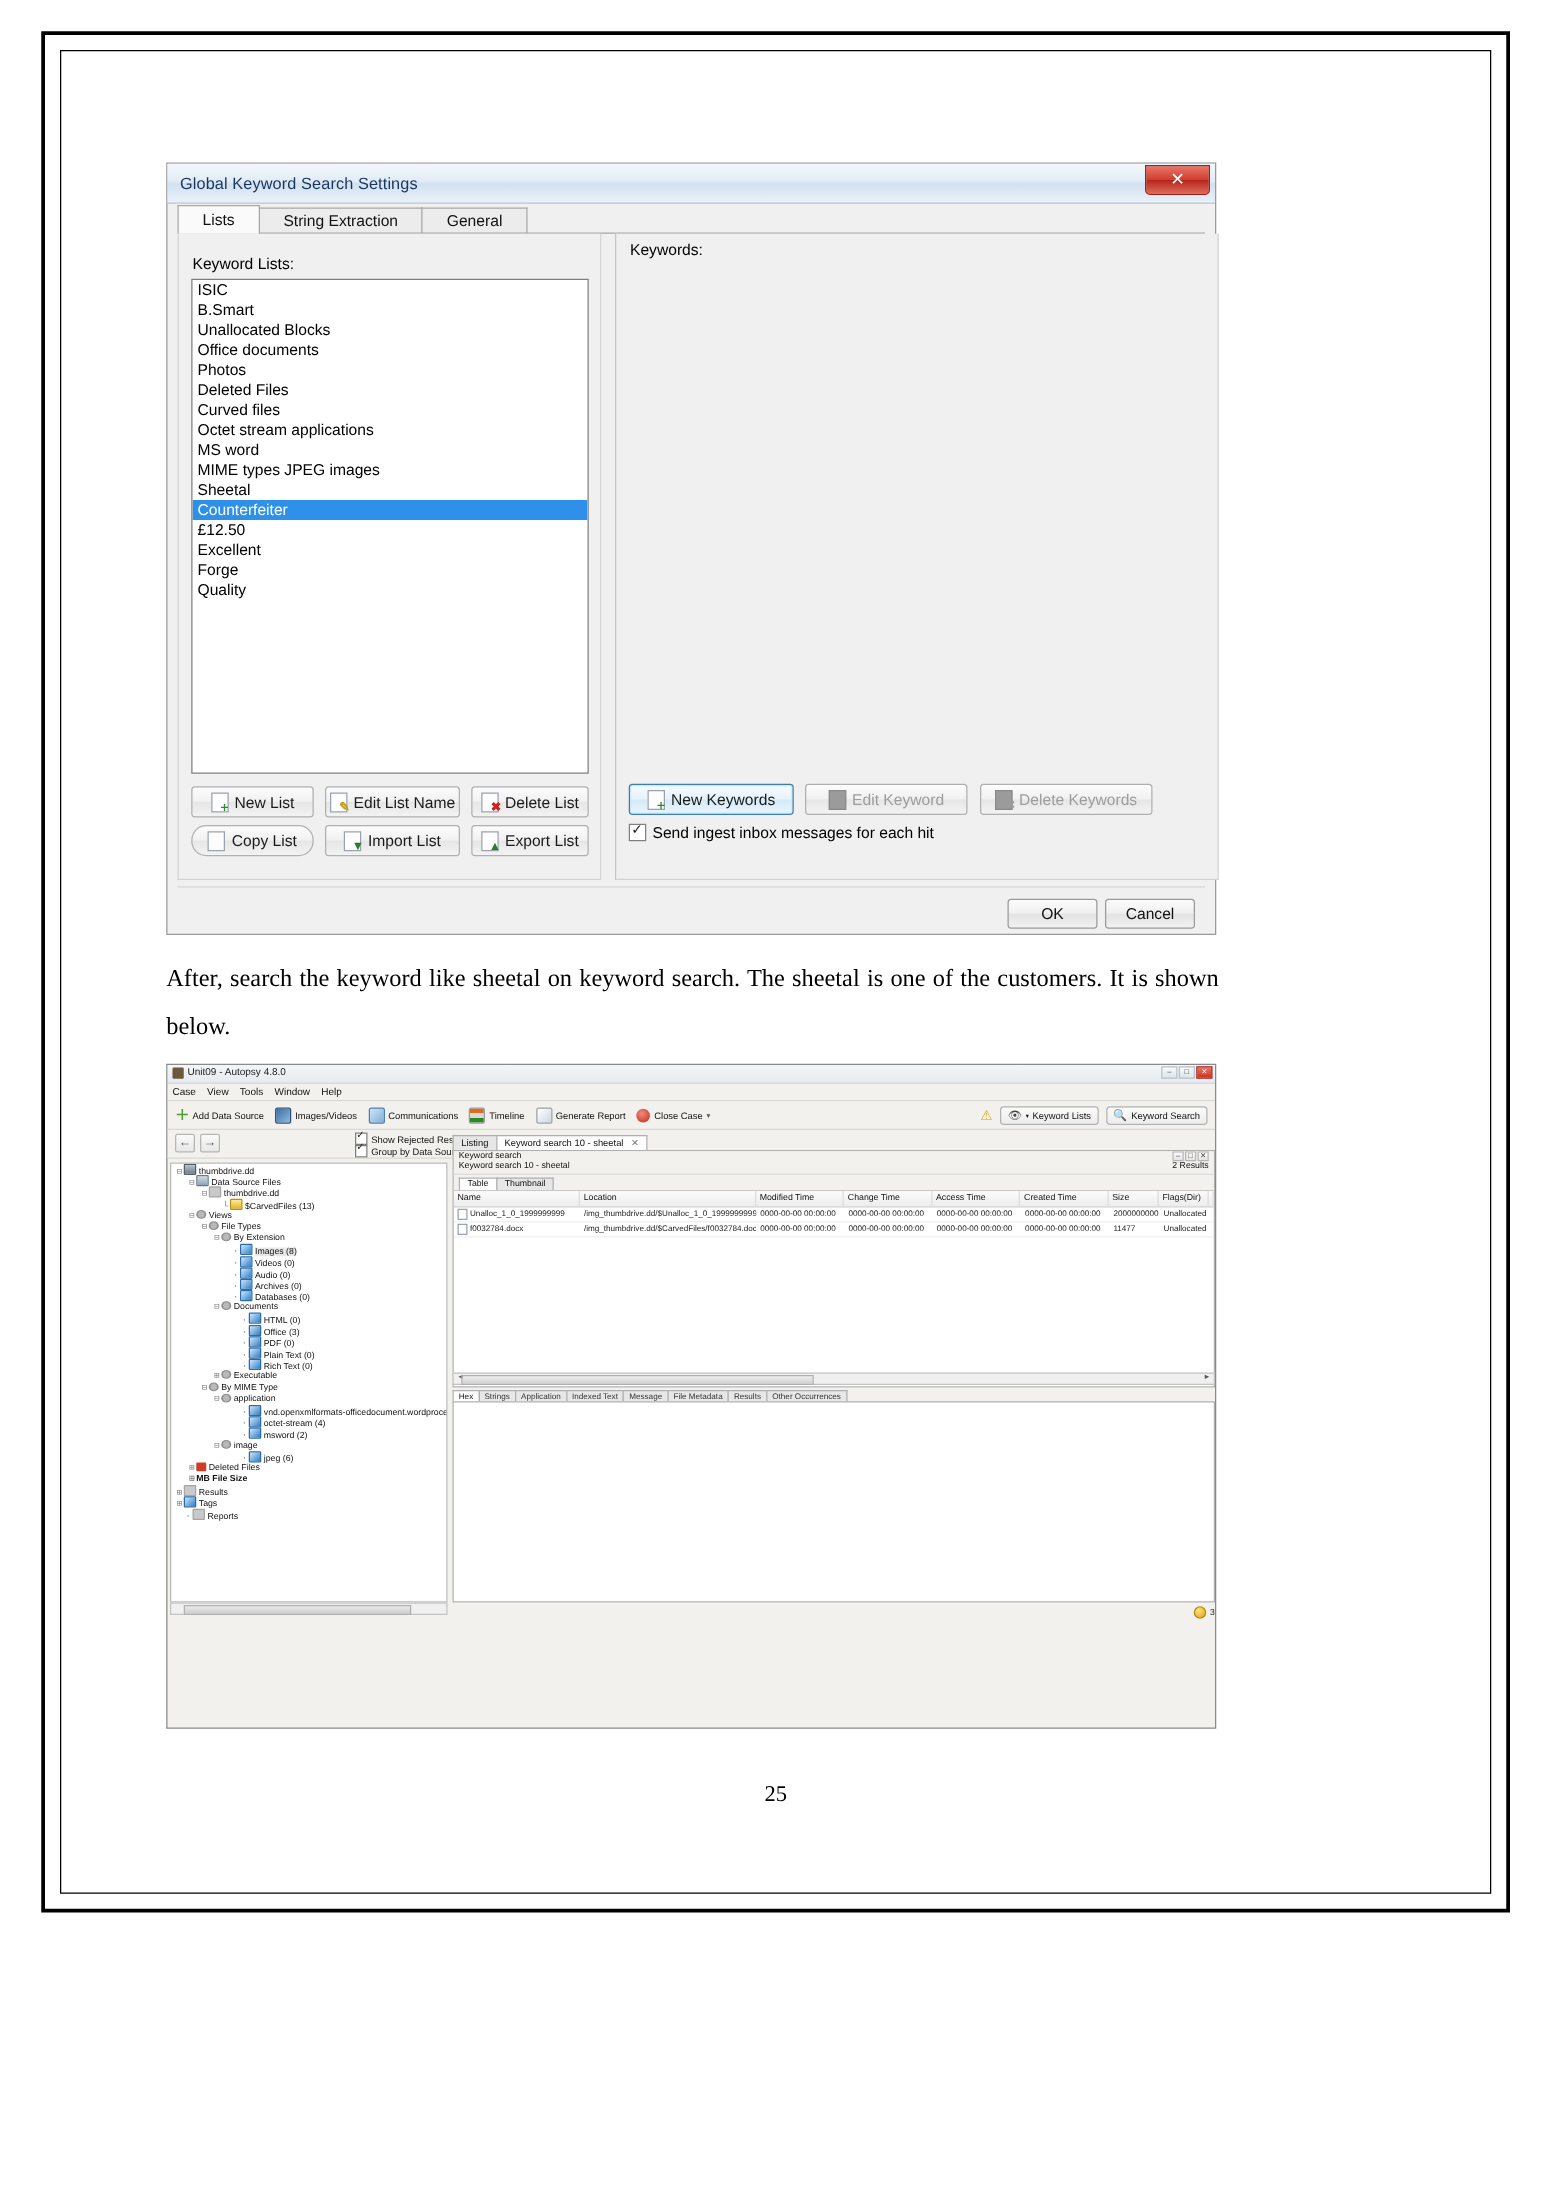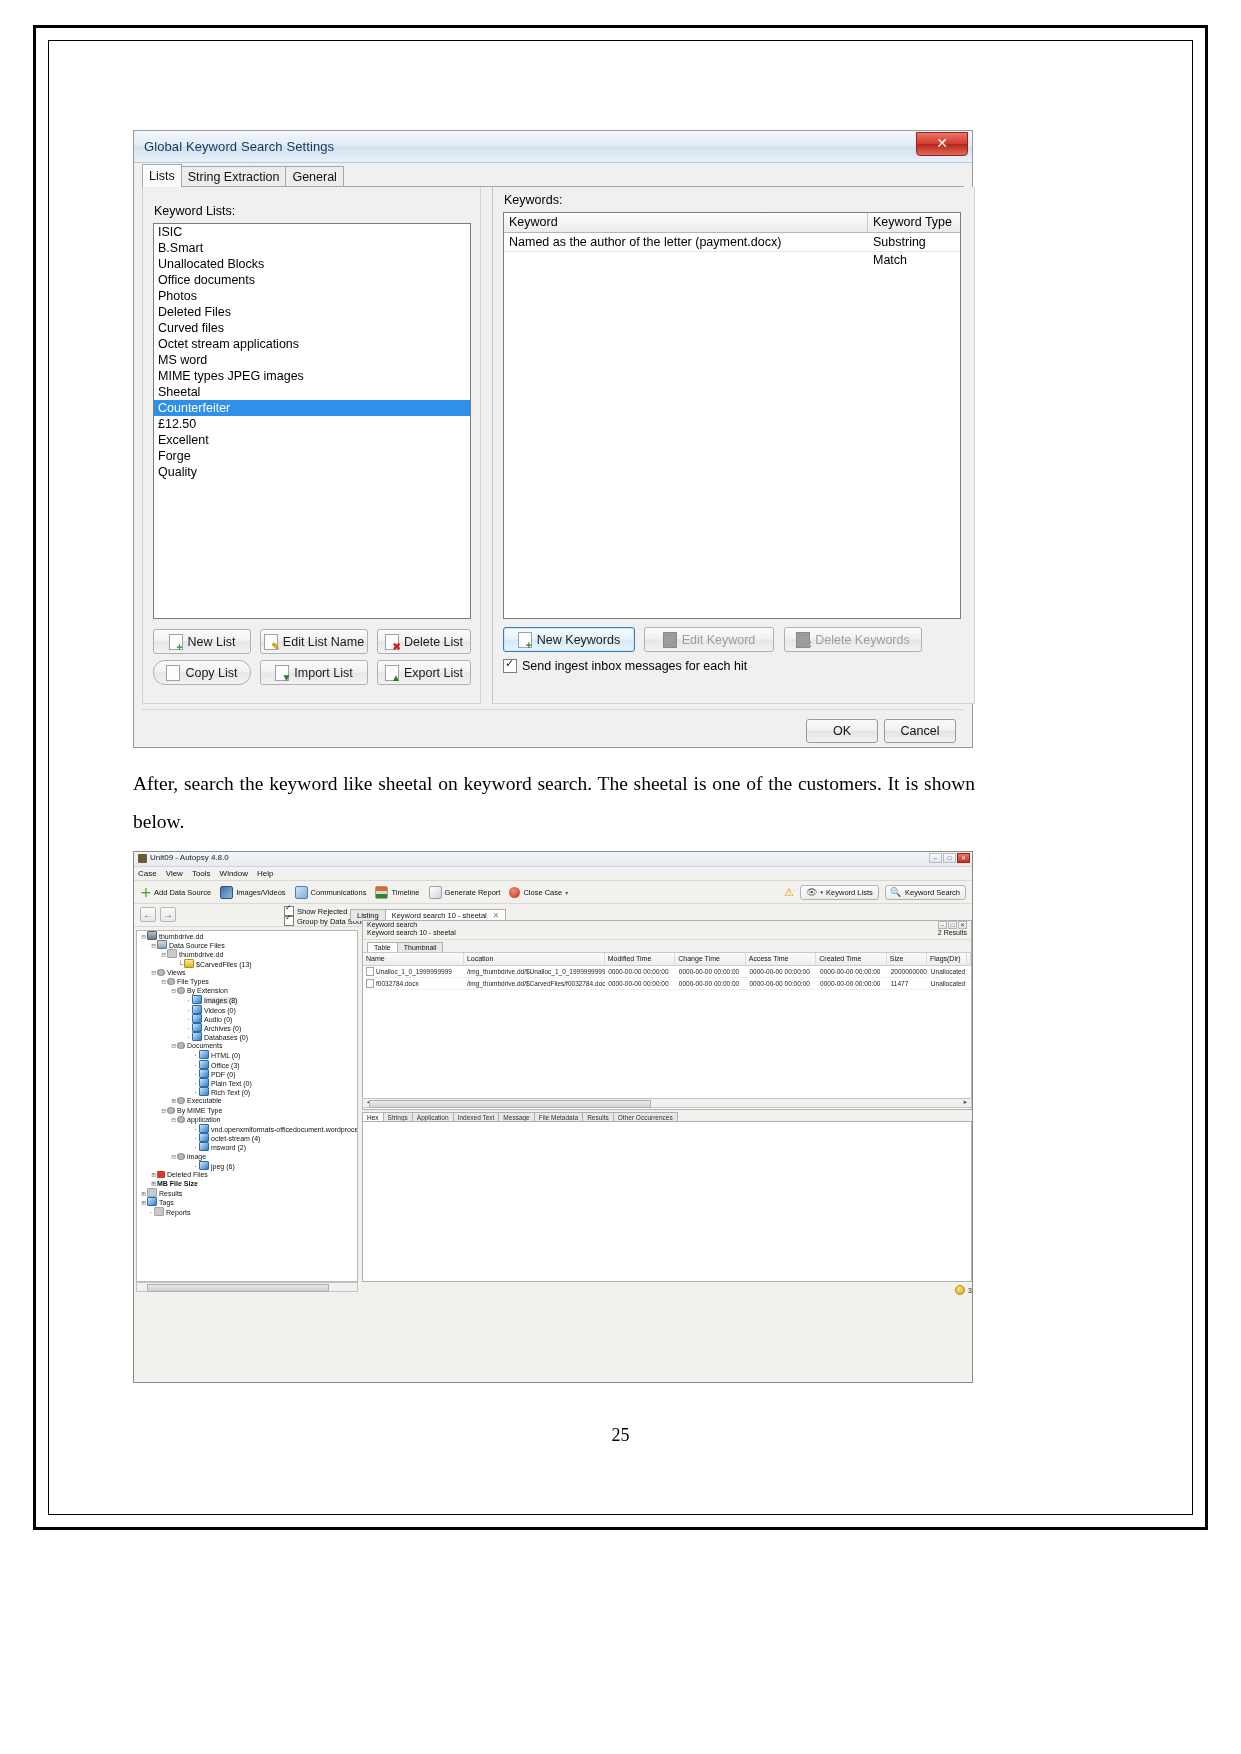--- a/index.html
+++ b/index.html
@@ -102,21 +102,21 @@
   
   .gk-tabstrip {
     position: absolute;
     left: 8px; top: 33px;
     height: 23px;
     width: 822px;
   }
   .gk-tab {
     display: inline-block;
     height: 21px;
-    padding: 0 6px;
+    padding: 0 19px;
     line-height: 21px;
     font-size: 12.5px;
     color: #111;
     background: #ececec;
     border: 1px solid #a8a8a8;
     border-bottom: none;
     margin-right: -1px;
     vertical-align: bottom;
     box-sizing: border-box;
   }
@@ -448,24 +448,24 @@
   .ap-hscroll-tree .thumb {
     position: absolute; left: 10px; top: 1px;
     width: 180px; height: 6px;
     background: linear-gradient(to bottom,#e9e9e9,#cdcdcd);
     border: 1px solid #b0b0b0;
   }
 
   
   .ap-rtabs {
     position: absolute;
-    left: 216px; top: 56px;
+    left: 228px; top: 56px;
     height: 13px;
     display: flex;
-    align-items: center;
+    align-items: flex-start;
   }
   .ap-rtab {
     font-size: 7.5px;
     padding: 1px 6px 1px 6px;
     border: 1px solid #b0b0b0;
     border-bottom: none;
     background: #e7e7e7;
     color: #111;
     margin-right: -1px;
     box-sizing: border-box;
@@ -651,30 +651,20 @@
         <div class="gk-btn" style="left:234px; top:473px; width:94px;">
           <span class="mini-icon mi-doc">
               <span class="mi-badge arrow">▲</span>
             </span>
           <span>Export List</span>
         </div>
       </div>
 
       <div class="gk-panel-right">
         <div class="gk-label" style="left:11px; top:6px;">Keywords:</div>
-        <div class="gk-listbox" style="left:10px; top:25px; width:458px; height:407px;">
-          <div class="gk-table-head">
-            <div class="gk-th col1">Keyword</div>
-            <div class="gk-th col2">Keyword Type</div>
-          </div>
-          <div class="gk-table-row">
-            <div class="gk-td col1">Named as the author of the letter (payment.docx)</div>
-            <div class="gk-td col2">Substring Match</div>
-          </div>
-        </div>
 
         <div class="gk-btn focused" style="left:10px; top:440px; width:132px;">
           <span class="mini-icon mi-doc">
               <span class="mi-badge plus">＋</span>
             </span>
           <span>New Keywords</span>
         </div>
         <div class="gk-btn disabled" style="left:151px; top:440px; width:130px;">
           <span class="mini-icon mi-doc gray"></span>
           <span>Edit Keyword</span>

